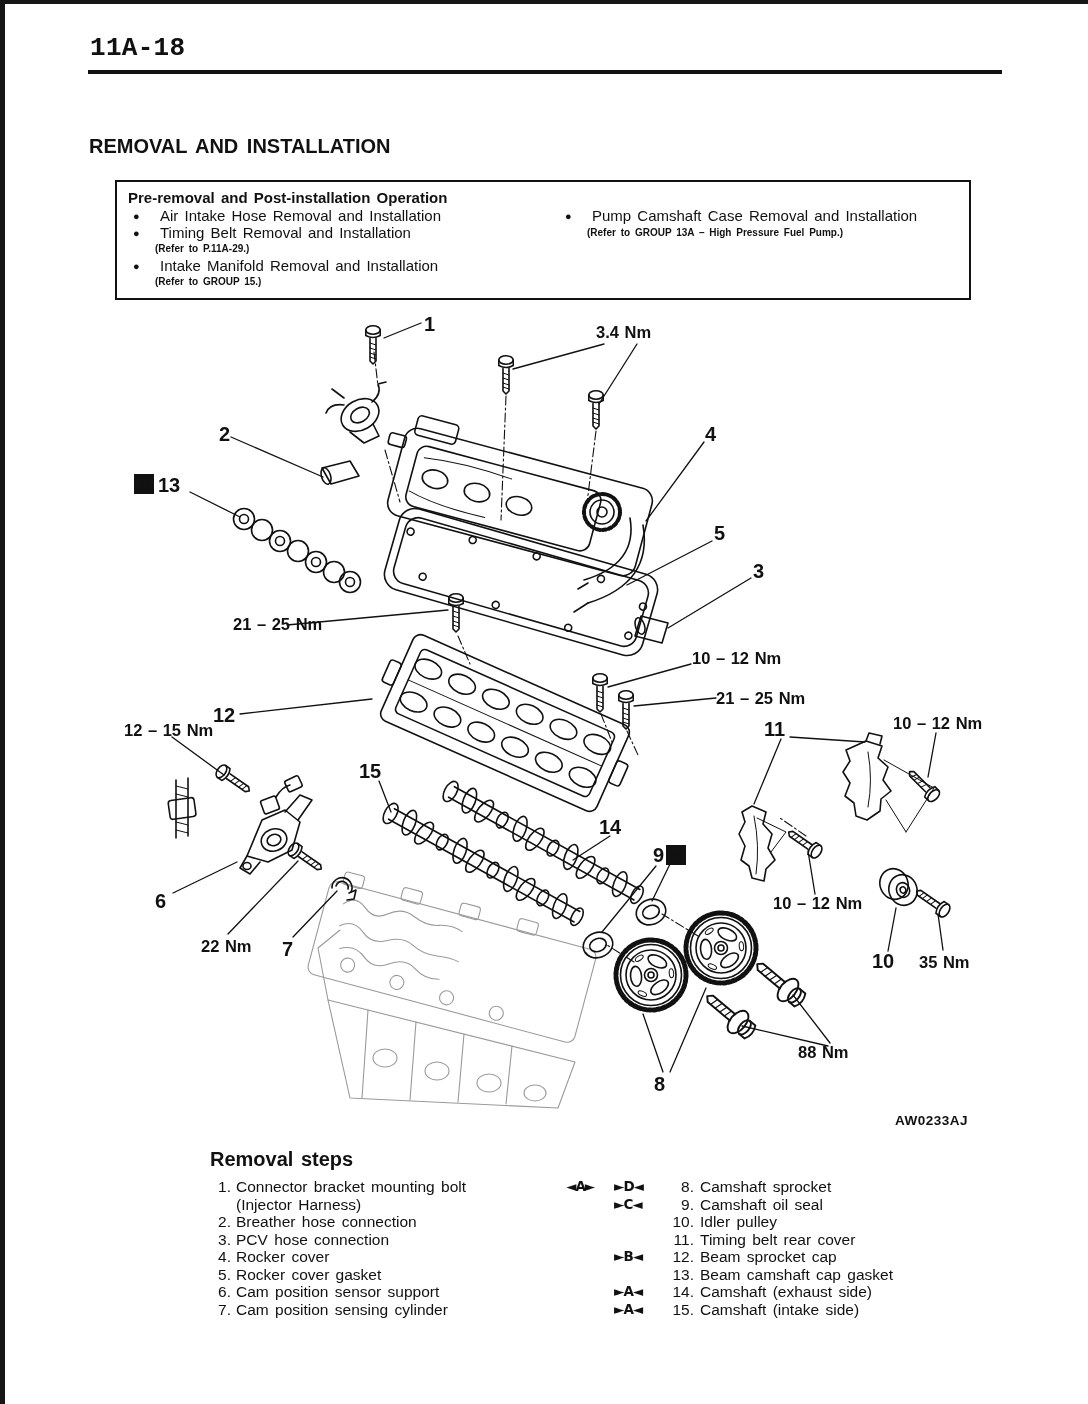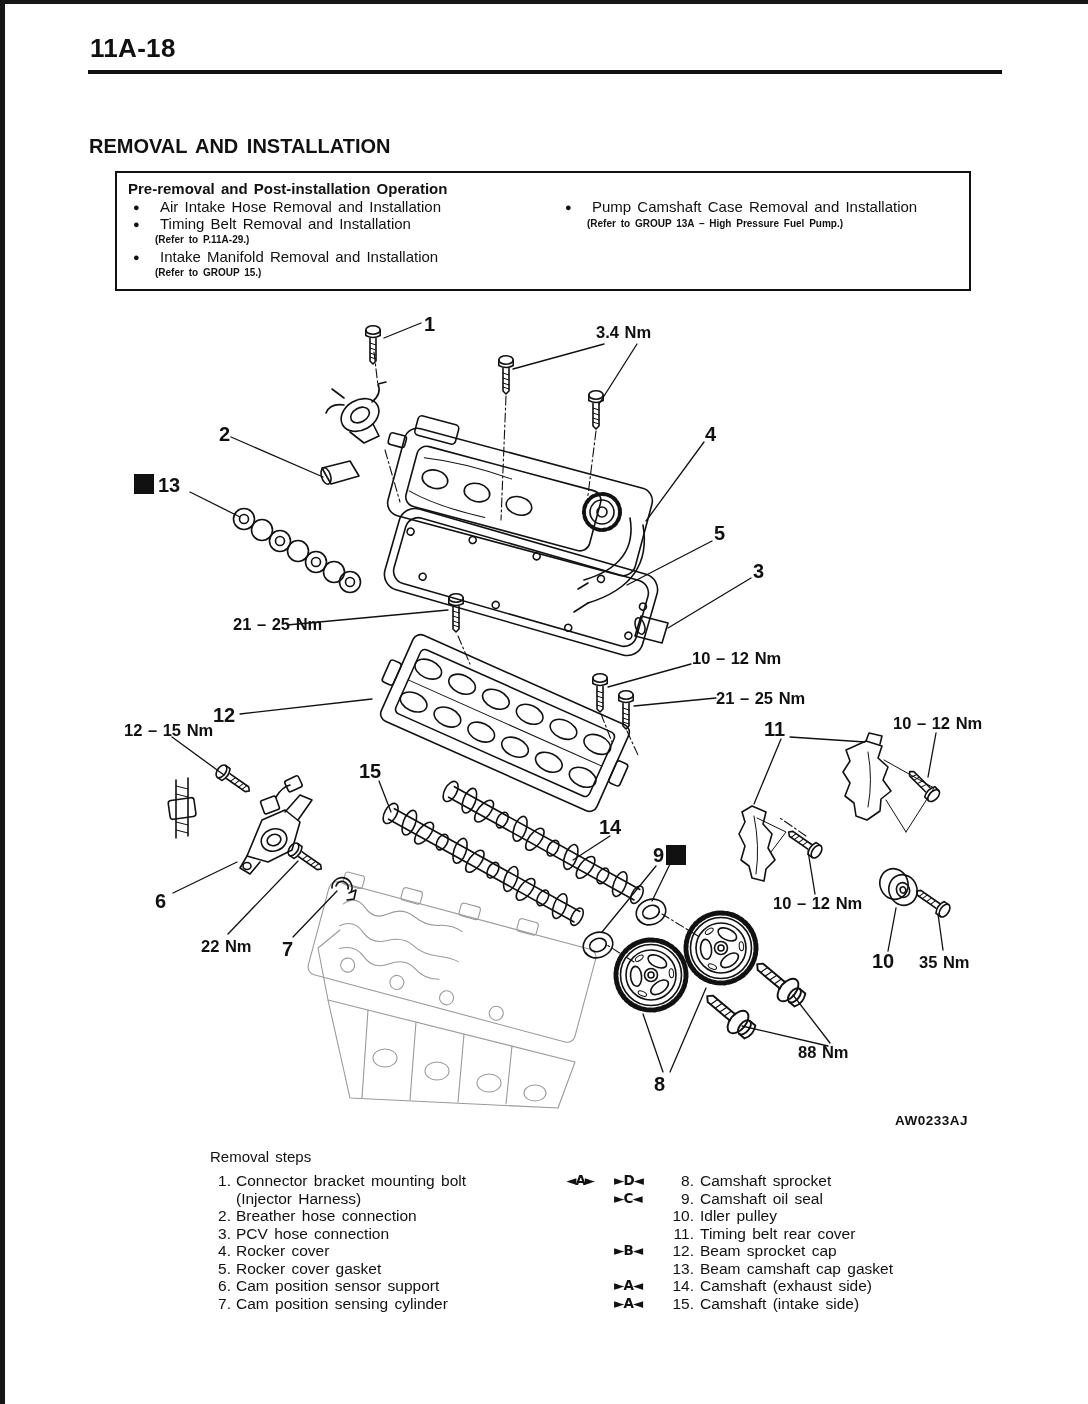--- a/index.html
+++ b/index.html
@@ -1,27 +1,27 @@
 <!DOCTYPE html>
 <html><head>
 <meta charset="utf-8">
 <style>
   html,body{margin:0;padding:0;background:#e8e8e8;}
   .page{position:relative;width:1088px;height:1404px;background:#ffffff;
         font-family:"Liberation Sans",sans-serif;color:#111;overflow:hidden;}
   .edge-left{position:absolute;left:0;top:0;width:5px;height:100%;background:#161616;}
   .edge-top{position:absolute;left:0;top:0;width:100%;height:4px;background:#161616;}
 
-  .pagenum{position:absolute;left:90px;top:33px;font-size:26px;font-weight:bold;letter-spacing:.3px;}
+  .pagenum{position:absolute;left:90px;top:33px;font-size:26px;font-weight:bold;letter-spacing:.3px;font-family:Liberation Mono, monospace;}
   .runhead{position:absolute;left:274px;top:47px;font-size:17.5px;font-weight:bold;word-spacing:4px;}
   .rule{position:absolute;left:88px;top:70px;width:914px;height:4px;background:#111;}
   .title{position:absolute;left:89px;top:86px;font-size:29px;font-weight:bold;word-spacing:5px;}
   .subtitle{position:absolute;left:89px;top:135px;font-size:20px;font-weight:bold;word-spacing:3px;}
 
-  .prebox{position:absolute;left:115px;top:171px;width:856px;height:120px;border:2px solid #111;
+  .prebox{position:absolute;left:115px;top:180px;width:856px;height:120px;border:2px solid #111;
           box-sizing:border-box;padding:7px 0 0 11px;}
   .prebox-title{font-size:15px;font-weight:bold;margin-bottom:2px;word-spacing:2px;}
   .prebox-cols{display:flex;}
   .pcol-left{width:432px;}
   .pcol-right{flex:1;}
   .pitem{display:flex;font-size:15px;line-height:16.5px;word-spacing:2px;}
   .pbullet{width:27px;padding-left:5px;font-size:11px;line-height:16.5px;}
   .pref{margin-left:27px;font-size:10px;line-height:16.5px;word-spacing:2px;font-weight:bold;}
 
   .fig{position:absolute;left:0;top:0;width:1088px;height:1404px;}
@@ -37,21 +37,21 @@
   .ntext{font-size:14.5px;fill:#fff;text-anchor:middle;}
   .figcode{font-size:13.5px;fill:#7d7d7d;letter-spacing:.5px;}
 
   .oilnote{position:absolute;left:748px;top:360px;width:242px;}
   .oilcan{position:absolute;left:0;top:17px;width:40px;height:44px;}
   .oilbox{margin-left:38px;border:2.5px solid #111;width:199px;box-sizing:border-box;
           padding:5px 10px 6px 11px;font-size:15px;font-weight:bold;line-height:16.5px;
           text-align:justify;word-spacing:2px;}
 
   .removal{position:absolute;left:210px;top:1148px;width:760px;}
-  .removal-h{font-size:15px;font-weight:normal;margin:0 0 7px 0;word-spacing:2px;}
+  .removal-h{font-size:20px;font-weight:bold;margin:0 0 7px 0;word-spacing:2px;}
   .rgrid{display:grid;grid-template-columns:26px 330px 46px 52px 30px auto;
          font-size:15.5px;line-height:17.55px;word-spacing:2px;}
   .cnum{text-align:right;padding-right:5px;}
   .crnum{text-align:right;padding-right:0;}
   .crtext{padding-left:6px;}
   .cmark{font-family:"DejaVu Sans",sans-serif;font-size:13.5px;font-weight:bold;letter-spacing:-1px;line-height:17.55px;}
   .cmark.right{padding-left:2px;}
 </style>
 </head>
 <body>

